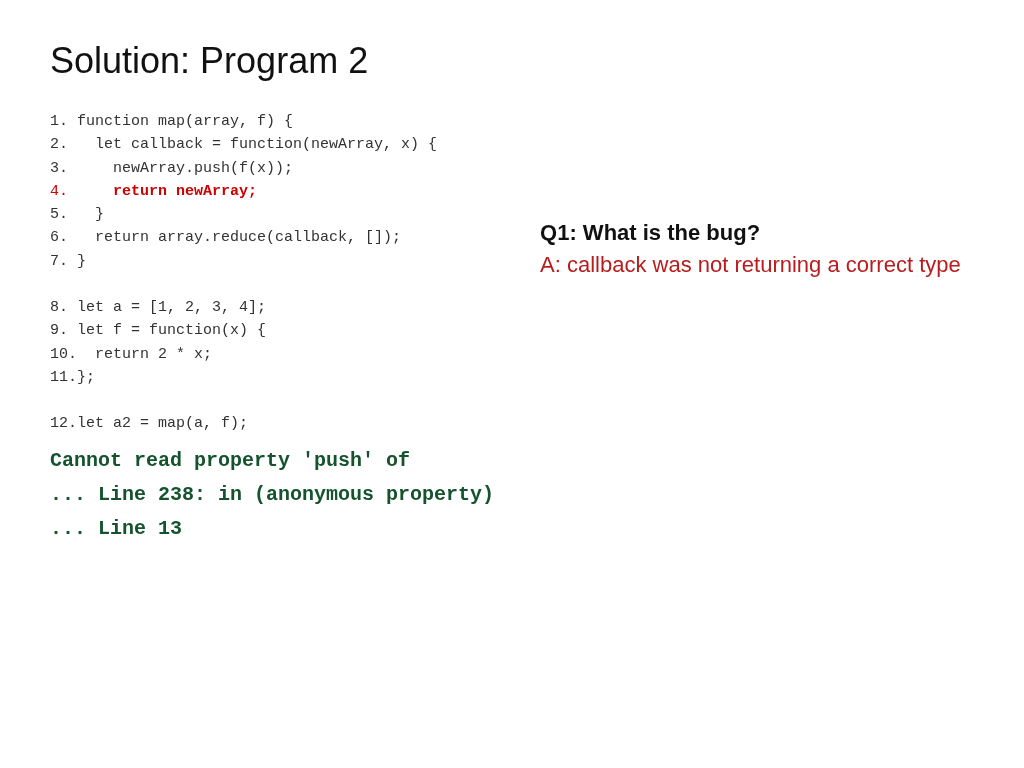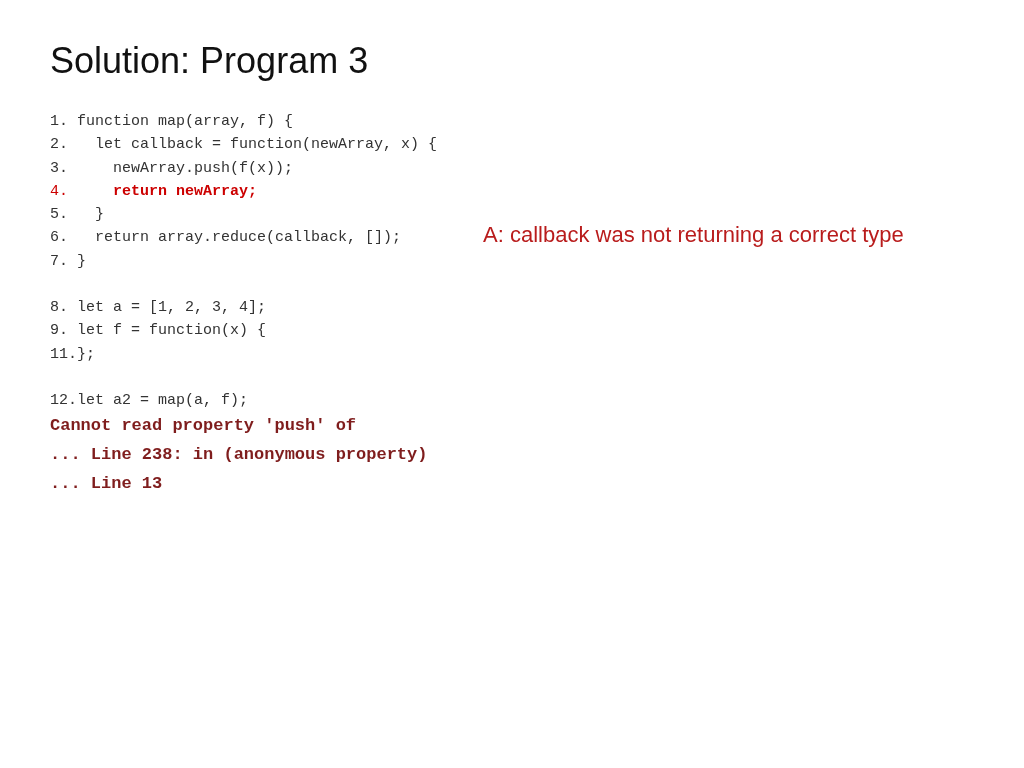--- a/index.html
+++ b/index.html
@@ -54,24 +54,24 @@
       color: #333333;
       font-weight: normal;
     }
 
     .code-line.highlighted .line-num {
       color: #cc0000;
     }
 
     .error-section {
       font-family: 'Courier New', Courier, monospace;
-      font-size: 17px;
-      color: #7f1d1d;
+      font-size: 20px;
+      color: #14532d;
       font-weight: bold;
-      margin-top: 0;
+      margin-top: 8px;
       line-height: 1.7;
     }
 
     .qa-section {
       padding-left: 30px;
       padding-top: 110px;
       font-family: Arial, sans-serif;
       flex: 1;
     }
 
@@ -89,47 +89,49 @@
     .qa-answer {
       font-size: 22px;
       font-weight: 400;
       color: #b91c1c;
       line-height: 1.35;
     }
   </style>
 </head>
 <body>
 
-<h1 class="page-title">Solution: Program 3</h1>
+<h1 class="page-title">Solution: Program 2</h1>
 
 <div class="content-area">
   <div class="code-section">
     
     <span class="code-line"><span class="line-num">1.</span> function map(array, f) {</span>
     <span class="code-line"><span class="line-num">2.</span>   let callback = function(newArray, x) {</span>
     <span class="code-line"><span class="line-num">3.</span>     newArray.push(f(x));</span>
     <span class="code-line highlighted"><span class="line-num">4.</span>     return newArray;</span>
     <span class="code-line"><span class="line-num">5.</span>   }</span>
     <span class="code-line"><span class="line-num">6.</span>   return array.reduce(callback, []);</span>
     <span class="code-line"><span class="line-num">7.</span> }</span>
     <br>
     
     <span class="code-line"><span class="line-num">8.</span> let a = [1, 2, 3, 4];</span>
     <span class="code-line"><span class="line-num">9.</span> let f = function(x) {</span>
+    <span class="code-line"><span class="line-num">10.</span>  return 2 * x;</span>
     <span class="code-line"><span class="line-num">11.</span>};</span>
     <br>
     
     <span class="code-line"><span class="line-num">12.</span>let a2 = map(a, f);</span>
 
     
     <div class="error-section">
       <span class="code-line">Cannot read property 'push' of</span>
       <span class="code-line">... Line 238: in (anonymous property)</span>
       <span class="code-line">... Line 13</span>
     </div>
   </div>
 
   <div class="qa-section">
     <div class="qa-block">
+      <div class="qa-question">Q1: What is the bug?</div>
       <div class="qa-answer">A: callback was not returning a correct type</div>
     </div>
   </div>
 </div>
 
 </body></html>

